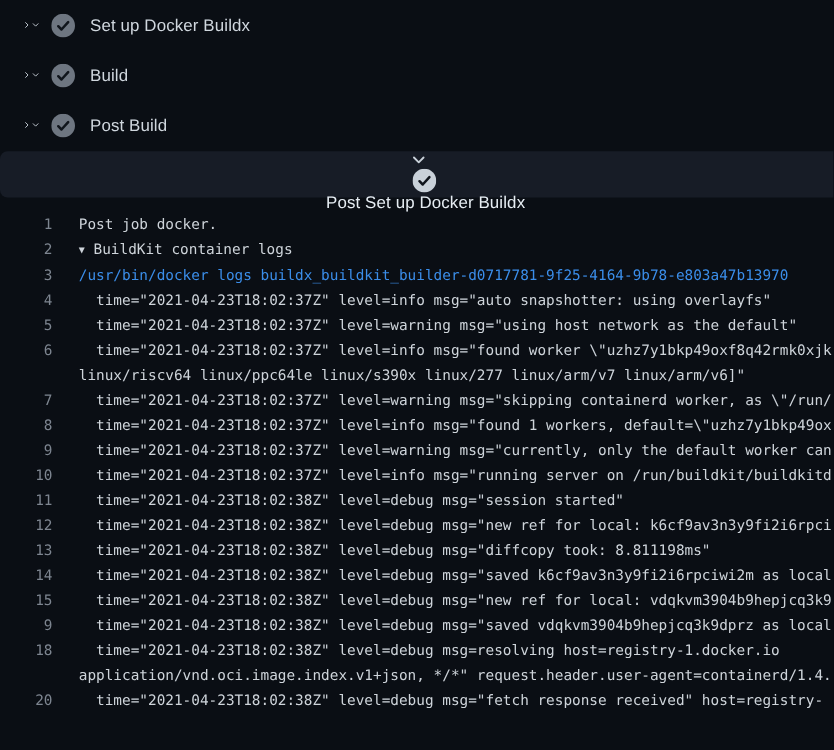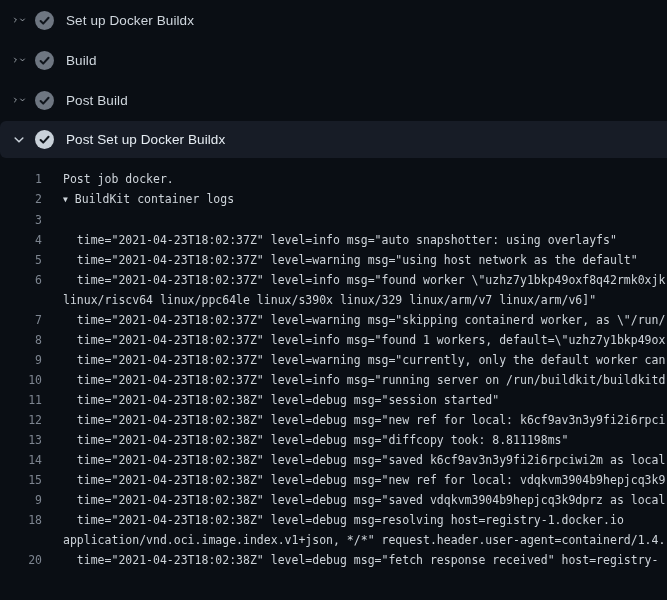--- a/index.html
+++ b/index.html
@@ -22,28 +22,29 @@
     width:667px;height:600px;
     overflow:hidden;
     background:var(--background);
     font-family:"Liberation Sans", sans-serif;
   }
   
   .steps{padding-top:0;}
   .step{
     height:40px;
     display:flex;align-items:center;
-    padding:0 16px 0 12px;
+    padding:0 16px 0 18px;
     cursor:pointer;
   }
   .step.expanded{
     background:var(--expanded-row-background);
     border-radius:6px 0 0 6px;
     height:37px;
     margin:1px 0 2px 0;
+    flex-direction:column;
   }
   .chev{
     width:14px;height:14px;flex:none;
     color:var(--chevron);
     display:flex;align-items:center;justify-content:center;
   }
   .chev svg{display:block;}
   .chev-down{display:none;}
   .step.expanded .chev-down{display:block;}
   .check{
@@ -181,40 +182,41 @@
     <span class="content">Post job docker.</span>
   </div>
 
   <div class="log-line group">
     <a class="num" href="#">2</a>
     <span class="content"><span class="toggle">▼</span><span>BuildKit container logs</span></span>
   </div>
 
   <div class="log-line command">
     <a class="num" href="#">3</a>
+    <span class="content">/usr/bin/docker logs buildx_buildkit_builder-d0717781-9f25-4164-9b78-e803a47b13970</span>
   </div>
 
   <div class="log-line text">
     <a class="num" href="#">4</a>
     <span class="content">  time="2021-04-23T18:02:37Z" level=info msg="auto snapshotter: using overlayfs"</span>
   </div>
 
   <div class="log-line text">
     <a class="num" href="#">5</a>
     <span class="content">  time="2021-04-23T18:02:37Z" level=warning msg="using host network as the default"</span>
   </div>
 
   <div class="log-line text">
     <a class="num" href="#">6</a>
     <span class="content">  time="2021-04-23T18:02:37Z" level=info msg="found worker \"uzhz7y1bkp49oxf8q42rmk0xjk</span>
   </div>
 
   <div class="log-line wrap">
     <a class="num" href="#"></a>
-    <span class="content">linux/riscv64 linux/ppc64le linux/s390x linux/329 linux/arm/v7 linux/arm/v6]"</span>
+    <span class="content">linux/riscv64 linux/ppc64le linux/s390x linux/277 linux/arm/v7 linux/arm/v6]"</span>
   </div>
 
   <div class="log-line text">
     <a class="num" href="#">7</a>
     <span class="content">  time="2021-04-23T18:02:37Z" level=warning msg="skipping containerd worker, as \"/run/</span>
   </div>
 
   <div class="log-line text">
     <a class="num" href="#">8</a>
     <span class="content">  time="2021-04-23T18:02:37Z" level=info msg="found 1 workers, default=\"uzhz7y1bkp49ox</span>

